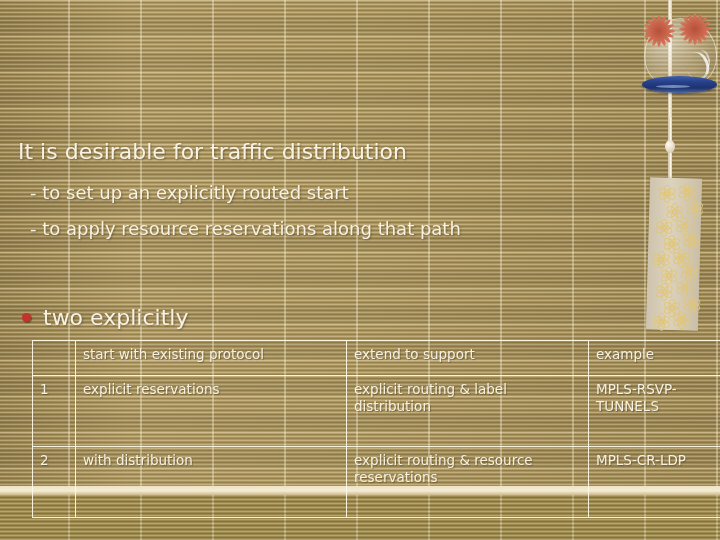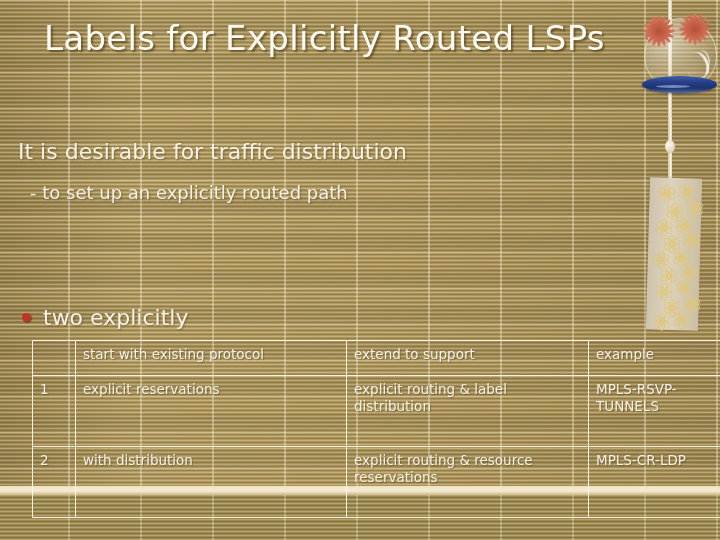--- a/index.html
+++ b/index.html
@@ -534,25 +534,25 @@
           <i style="transform: rotate(60deg);"></i>
           <i style="transform: rotate(120deg);"></i>
           <i style="transform: rotate(180deg);"></i>
           <i style="transform: rotate(240deg);"></i>
           <i style="transform: rotate(300deg);"></i>
         </div>
       </div>
   </div>
 
   <div class="title">
-    <span class="title-line2">Labels for Explicitly Routed LSPs</span>
   </div>
 
   <div class="body-line lvl1">It is desirable for traffic distribution</div>
-  <div class="body-line lvl2a">- to set up an explicitly routed path</div>
+  <div class="body-line lvl2a">- to set up an explicitly routed start</div>
+  <div class="body-line lvl2b">- to apply resource reservations along that path</div>
 
   <div class="bullet-row">
     <div class="bullet-dot"></div>
     <div class="bullet-text">two explicitly</div>
   </div>
 
   <table class="tbl">
     <tbody>
       <tr class="row-head">
         <td class="col-num"></td>

